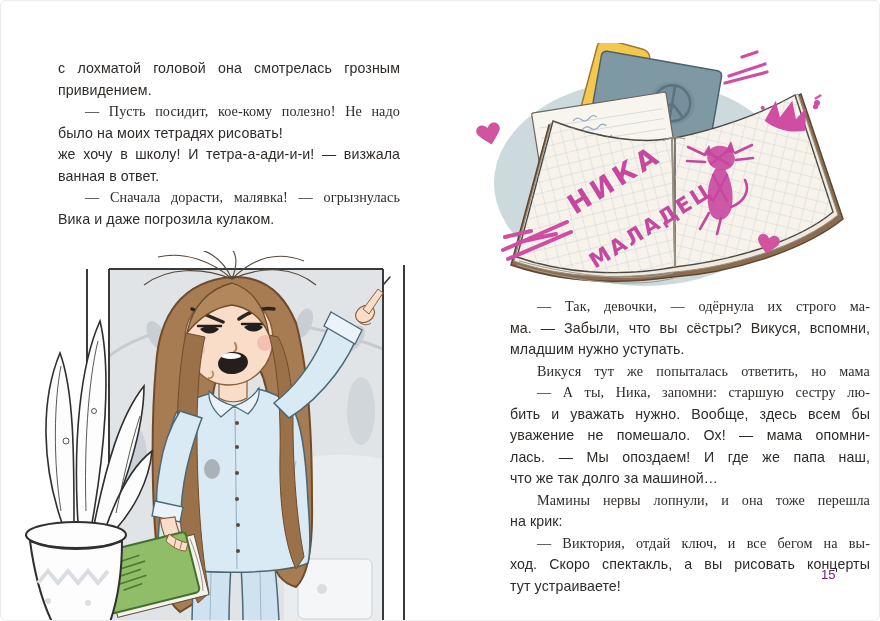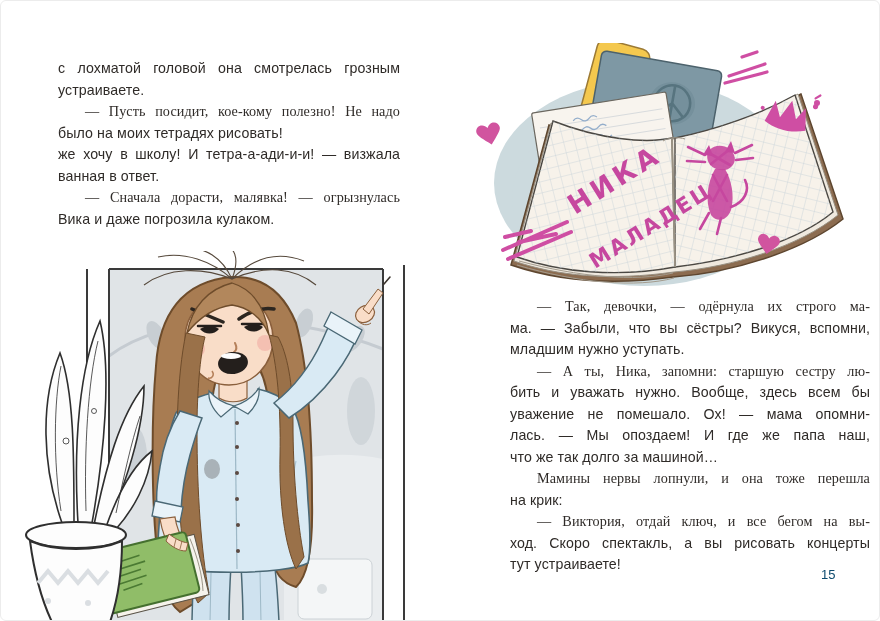--- a/index.html
+++ b/index.html
@@ -11,45 +11,46 @@
   .textcol{position:absolute;}
   .col-left{left:57px;top:57px;width:342px;}
   .col-right{left:509px;top:295px;width:360px;}
   .line{
     font-size:14.2px;line-height:21.5px;height:21.5px;
     text-align:justify;text-align-last:justify;white-space:nowrap;
     letter-spacing:0.1px;
   }
   .line.last{text-align-last:left;}
   .line.ind{text-indent:27px;font-family:Liberation Serif, serif;}
-  .pageno{position:absolute;left:820px;top:566px;font-size:13px;color:#0c4a6e;}
+  .pageno{position:absolute;left:820px;top:566px;font-size:13px;color:#701a75;}
   .illus{position:absolute;}
   .illus-notebooks{left:458px;top:42px;}
   .illus-girl{left:15px;top:250px;}
 </style>
 </head>
 <body>
 
 <div class="page">
 
   <div class="textcol col-left">
     <div class="line j">с лохматой головой она смотрелась грозным</div>
-    <div class="line last">устраиваете.</div>
+    <div class="line last">привидением.</div>
     <div class="line j ind">— Пусть посидит, кое-кому полезно! Не надо</div>
     <div class="line last">было на моих тетрадях рисовать!</div>
     <div class="line j">же хочу в школу! И тетра-а-ади-и-и! — визжала</div>
     <div class="line last">ванная в ответ.</div>
     <div class="line j ind">— Сначала дорасти, малявка! — огрызнулась</div>
     <div class="line last">Вика и даже погрозила кулаком.</div>
   </div>
 
   <div class="textcol col-right">
     <div class="line j ind">— Так, девочки, — одёрнула их строго ма-</div>
     <div class="line j">ма. — Забыли, что вы сёстры? Викуся, вспомни,</div>
     <div class="line last">младшим нужно уступать.</div>
+    <div class="line j ind">Викуся тут же попыталась ответить, но мама</div>
     <div class="line j ind">— А ты, Ника, запомни: старшую сестру лю-</div>
     <div class="line j">бить и уважать нужно. Вообще, здесь всем бы</div>
     <div class="line j">уважение не помешало. Ох! — мама опомни-</div>
     <div class="line j">лась. — Мы опоздаем! И где же папа наш,</div>
     <div class="line last">что же так долго за машиной…</div>
     <div class="line j ind">Мамины нервы лопнули, и она тоже перешла</div>
     <div class="line last">на крик:</div>
     <div class="line j ind">— Виктория, отдай ключ, и все бегом на вы-</div>
     <div class="line j">ход. Скоро спектакль, а вы рисовать концерты</div>
     <div class="line last">тут устраиваете!</div>

